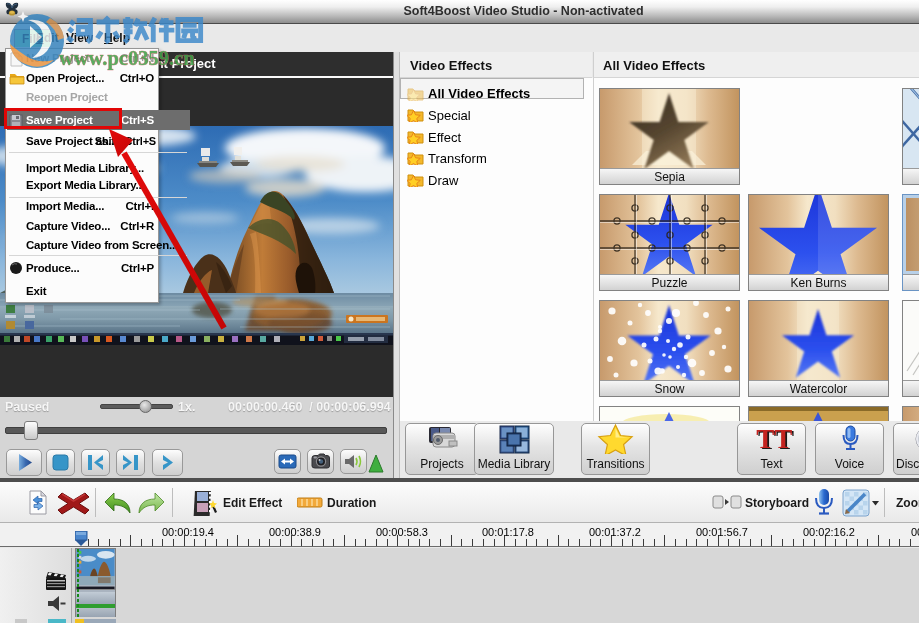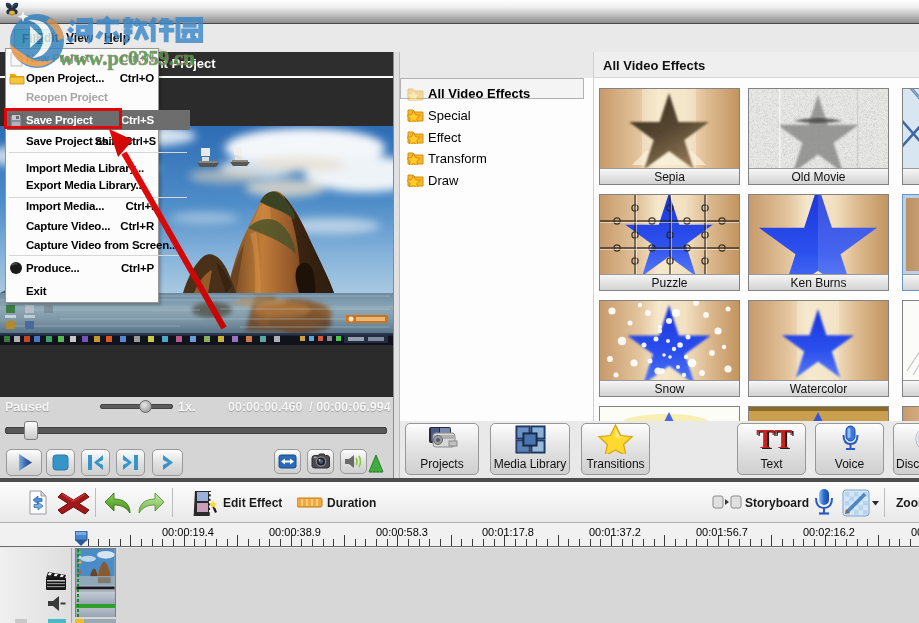--- a/index.html
+++ b/index.html
@@ -55,20 +55,21 @@
 .pitem{position:absolute;left:20px;font-size:11.5px;font-weight:bold;color:#000;white-space:nowrap;letter-spacing:-.2px}
 .pshort{position:absolute;right:4px;font-size:11.5px;font-weight:bold;color:#000;letter-spacing:-.2px}
 .psep{position:absolute;left:3px;width:178px;height:1px;background:#d6d6d6}
 #phl{position:absolute;left:1px;top:61px;width:183px;height:20px;background:#6d6d6d}
 #redbox{left:4px;top:108px;width:118px;height:21px;border:3px solid #e10505;z-index:60}
 svg{display:block}
 </style></head>
 <body>
 <div id="app">
 <div class="abs" id="titlebar"></div>
+<div class="abs" id="title">Soft4Boost Video Studio - Non-activated</div>
 <svg class="abs" style="left:3px;top:1px" width="18" height="17" viewBox="0 0 18 17">
       <path d="M3 2 Q8 1 9 6 Q10 1 15 2 Q16 6 12 8 Q16 9 14 13 Q10 14 9 10 Q8 14 4 13 Q2 9 6 8 Q2 6 3 2" fill="#22303e"></path>
       <path d="M4 3 Q8 2 8.6 6 L9 7 Q10 3 14 3" fill="none" stroke="#3a5a78" stroke-width="1"></path>
       <ellipse cx="9" cy="12" rx="3.2" ry="2.6" fill="#b8922e"></ellipse>
       <ellipse cx="9" cy="11.4" rx="2.2" ry="1.4" fill="#e0ba4e"></ellipse>
     </svg>
 <div class="abs" id="menubar">
  <span class="mitem" id="mfile">File</span>
  <span class="mitem" style="left:29px"><u>E</u>dit</span>
  <span class="mitem" style="left:59px"><u>V</u>iew</span>
@@ -284,20 +285,23 @@
         <g stroke="#8ac83a" stroke-width="1.6" fill="none">
           <path d="M15 8 q2 3.5 0 7"></path>
           <path d="M18 6 q3 5.5 0 11"></path>
         </g>
       </svg>
     </div>
 <svg class="abs" style="left:368px;top:453px" width="16" height="21" viewBox="0 0 16 21">
       <polygon points="8,2 15,19 1,19" fill="#3fae3f" stroke="#2a7a2a"></polygon>
     </svg>
 <div class="abs" id="split"></div>
+<div class="abs" id="rhead1">
+      <span style="position:absolute;left:10px;top:6px">Video Effects</span>
+    </div>
 <div class="abs" id="rhead2">
       <span style="position:absolute;left:9px;top:6px">All Video Effects</span>
     </div>
 <div class="abs" id="tree">
 <div id="tsel"></div>
 <svg class="abs" style="left:7px;top:8px" width="17" height="15" viewBox="0 0 17 15" opacity=".55">
         <path d="M1 3 h5 l2 2 h8 v9 h-15 Z" fill="#f0c050" stroke="#d8a030"></path>
         <polygon points="6.5,3.5 8.6,7.8 13.3,8.3 9.8,11.4 10.8,16 6.5,13.6 2.2,16 3.2,11.4 -0.3,8.3 4.4,7.8" fill="#ffe27a" stroke="#e8b050" stroke-width="1"></polygon>
       </svg>
 <span class="titem" style="top:8px;font-weight:bold">All Video Effects</span>
@@ -353,31 +357,20 @@
 </defs>
       </svg>
 <div class="thumb" style="left:5px;top:10px">
 <svg width="139" height="79">
           <rect width="139" height="79" fill="url(#tan)"></rect>
           <rect x="42" y="0" width="54" height="79" fill="#f8ecd2" opacity=".5"></rect>
           <path d="M46 62 h46 l14 14 h-74 Z" fill="#fbf2dc" opacity=".7"></path>
           <polygon points="69,4 78.4,33 108.9,33 84.3,51 93.7,80 69,62 44.3,80 53.7,51 29.1,33 59.6,33" fill="url(#dstar)" filter="url(#sblur)"></polygon>
         </svg>
 <div class="tlabel">Sepia</div>
-      </div>
-<div class="thumb" style="left:154px;top:10px">
-<svg width="139" height="79">
-          <rect width="139" height="79" fill="#ececea"></rect>
-          <rect width="139" height="79" filter="url(#noisef)" opacity=".38"></rect>
-          <polygon points="69,6 78.6,35.7 109.8,35.7 84.6,54.1 94.2,83.8 69,65.4 43.8,83.8 53.4,54.1 28.2,35.7 59.4,35.7" fill="#858585" opacity=".8" filter="url(#sblur)"></polygon>
-          <path d="M44 32 q25 -6 50 0 q-25 4 -50 0 Z" fill="#4a4a4a" opacity=".85" filter="url(#sblur)"></path>
-          <rect x="30" y="0" width="1.5" height="79" fill="#fbfbfb" opacity=".7"></rect>
-          <rect x="108" y="0" width="1.2" height="79" fill="#c4c4c4" opacity=".7"></rect>
-        </svg>
-<div class="tlabel">Old Movie</div>
       </div>
 <div class="thumb" style="left:308px;top:10px">
 <svg width="139" height="79">
           <rect width="139" height="79" fill="#d8e6f2"></rect>
           <g stroke="#2e5a9a" stroke-width="2.6" opacity=".9">
             <line x1="-20" y1="10" x2="50" y2="90"></line>
             <line x1="0" y1="-10" x2="75" y2="76"></line>
             <line x1="22" y1="-16" x2="100" y2="72"></line>
             <line x1="45" y1="-20" x2="125" y2="70"></line>
             <line x1="70" y1="-24" x2="139" y2="55"></line>
@@ -541,21 +534,21 @@
             <rect x="13" y="3" width="10" height="13" fill="#7a8ab0"></rect>
             <rect x="6" y="8" width="22" height="14" rx="3" fill="#d8d8d8" stroke="#8a8a8a"></rect>
             <rect x="6" y="10" width="22" height="4" fill="#b0b0b0"></rect>
             <circle cx="11" cy="15" r="4.5" fill="#9a9a9a" stroke="#6a6a6a"></circle>
             <circle cx="11" cy="15" r="2" fill="#505a6a"></circle>
             <rect x="22" y="16" width="8" height="5" fill="#c0c0c0" stroke="#8a8a8a"></rect>
           </g>
         </svg>
 <div style="margin-top:3px">Projects</div>
       </div>
-<div class="mbtn" style="left:90px;width:80px">
+<div class="mbtn" style="left:74px;width:80px">
 <svg width="78" height="30" viewBox="0 0 78 30">
           <g transform="translate(24,1)">
             <rect x="1" y="1" width="14" height="13" fill="#314a88" stroke="#1a2a4a"></rect>
             <rect x="2.5" y="2.5" width="11" height="10" fill="#6a92c4"></rect>
             <rect x="16" y="1" width="14" height="13" fill="#24548a" stroke="#122a4a"></rect>
             <rect x="17.5" y="2.5" width="11" height="10" fill="#8ab0d8"></rect>
             <rect x="1" y="15" width="14" height="13" fill="#3a5a92" stroke="#1a2a4a"></rect>
             <rect x="2.5" y="16.5" width="11" height="10" fill="#5a82b8"></rect>
             <rect x="16" y="15" width="14" height="13" fill="#2a4a7a" stroke="#122a4a"></rect>
             <rect x="17.5" y="16.5" width="11" height="10" fill="#98b8dc"></rect>

